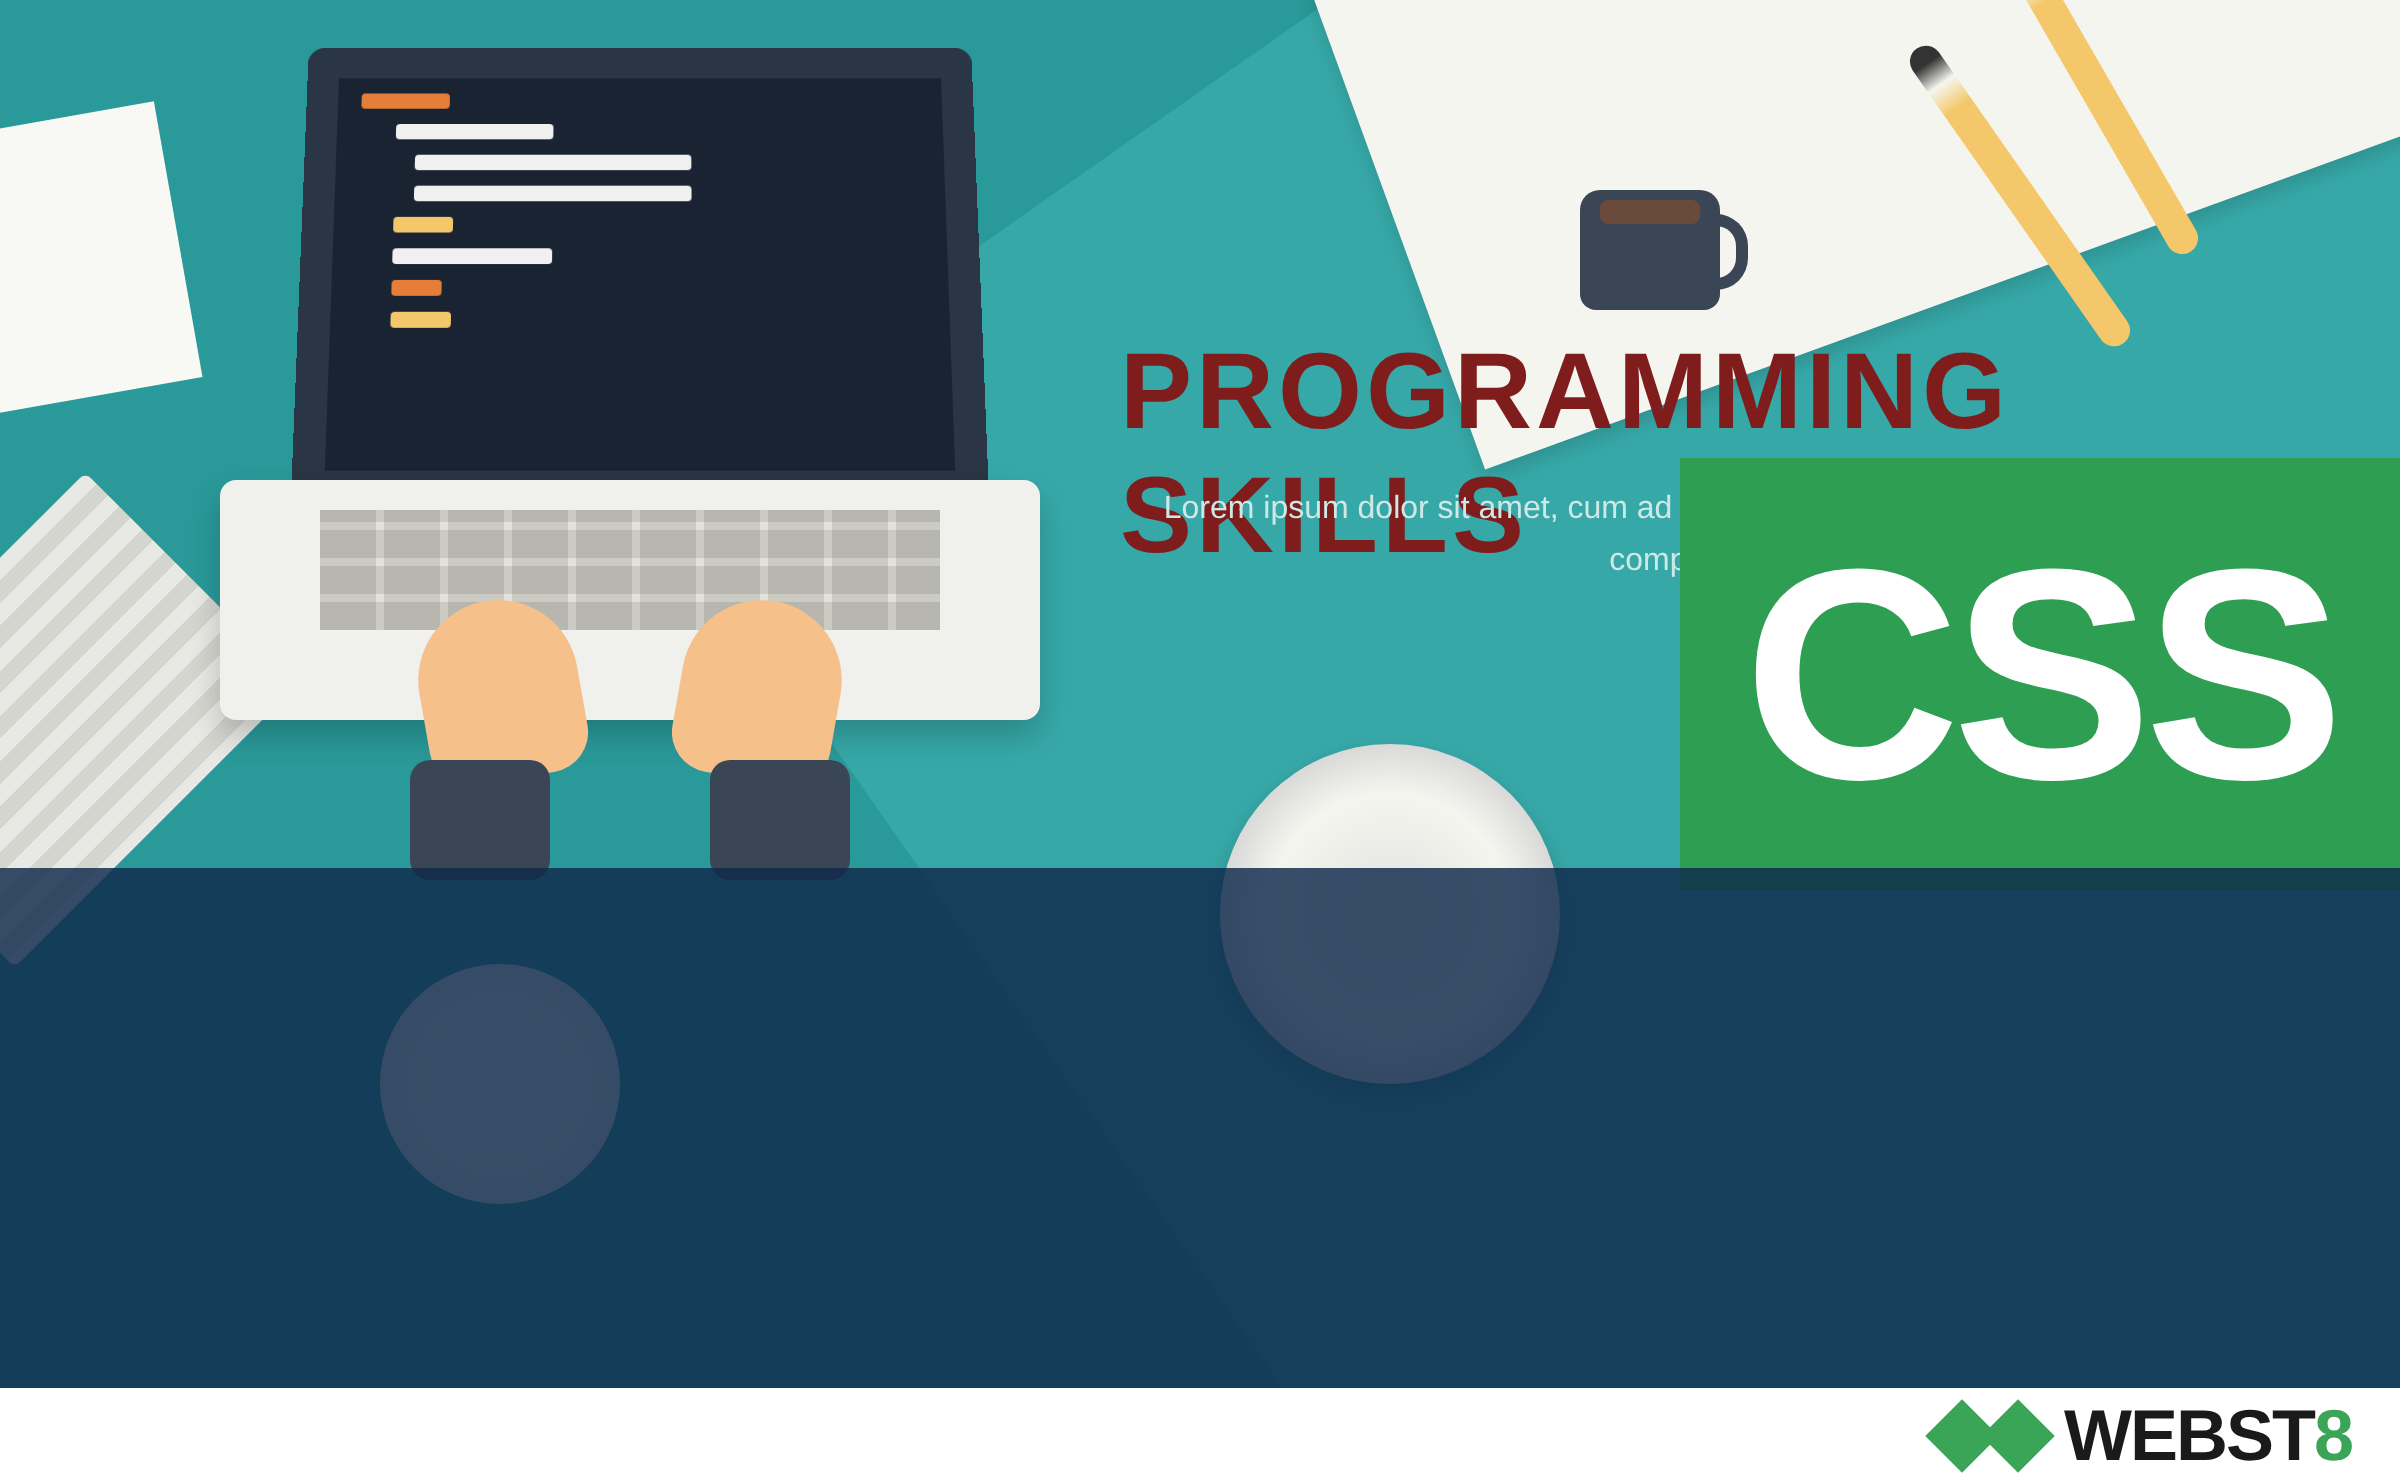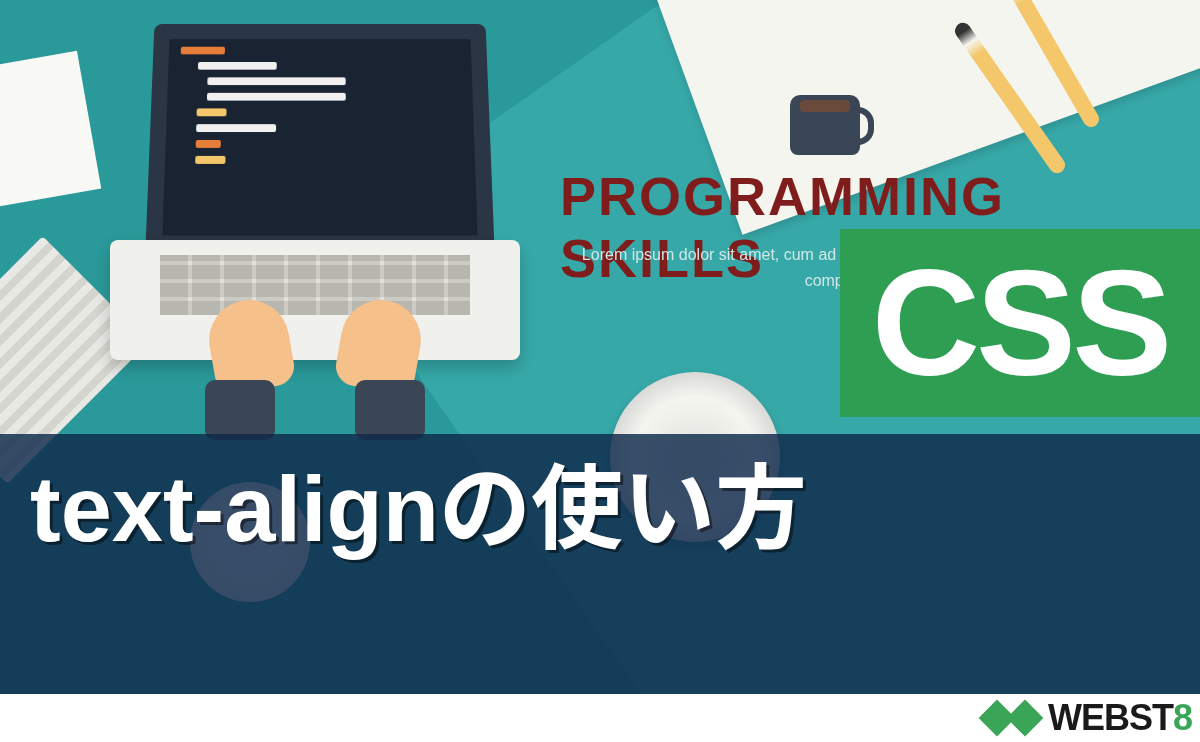--- a/index.html
+++ b/index.html
@@ -167,21 +167,21 @@
       color: #cfe8e6;
       font-size: 16px;
       line-height: 1.6;
       text-align: center;
     }
     .css-badge {
       position: absolute;
       top: 229px;
       right: 0;
       width: 360px;
-      height: 188px;
+      height: 216px;
       background: #2e9e52;
       color: #fff;
       font-size: 150px;
       font-weight: 800;
       display: flex;
       align-items: center;
       justify-content: center;
       letter-spacing: -4px;
     }
     .title-overlay {
@@ -203,21 +203,21 @@
     .footer-bar {
       position: absolute;
       left: 0;
       right: 0;
       bottom: 0;
       height: 48px;
       background: #fff;
       display: flex;
       align-items: center;
       justify-content: flex-end;
-      padding-right: 8px;
+      padding-right: 24px;
       gap: 10px;
     }
     .logo-shape {
       display: flex;
       gap: 2px;
     }
     .logo-diamond {
       width: 26px;
       height: 26px;
       background: #3aa557;
@@ -299,21 +299,20 @@
 </div>
 
 <div class="heading-skills">PROGRAMMING SKILLS</div>
 <div class="lorem">Lorem ipsum dolor sit amet, cum ad quidam deserunt. Duo dicta vertam dictas et, complectitur cu. Si</div>
 
 <div class="css-badge">
   <span>CSS</span>
 </div>
 
 <div class="title-overlay">
-  <div class="title-text">text-alignの使い方</div>
 </div>
 
 <div class="footer-bar">
   <div class="logo-shape">
     <div class="logo-diamond"></div>
     <div class="logo-diamond"></div>
   </div>
   <div class="logo-text">
     <span>WEBST</span><span class="eight">8</span>
   </div>

